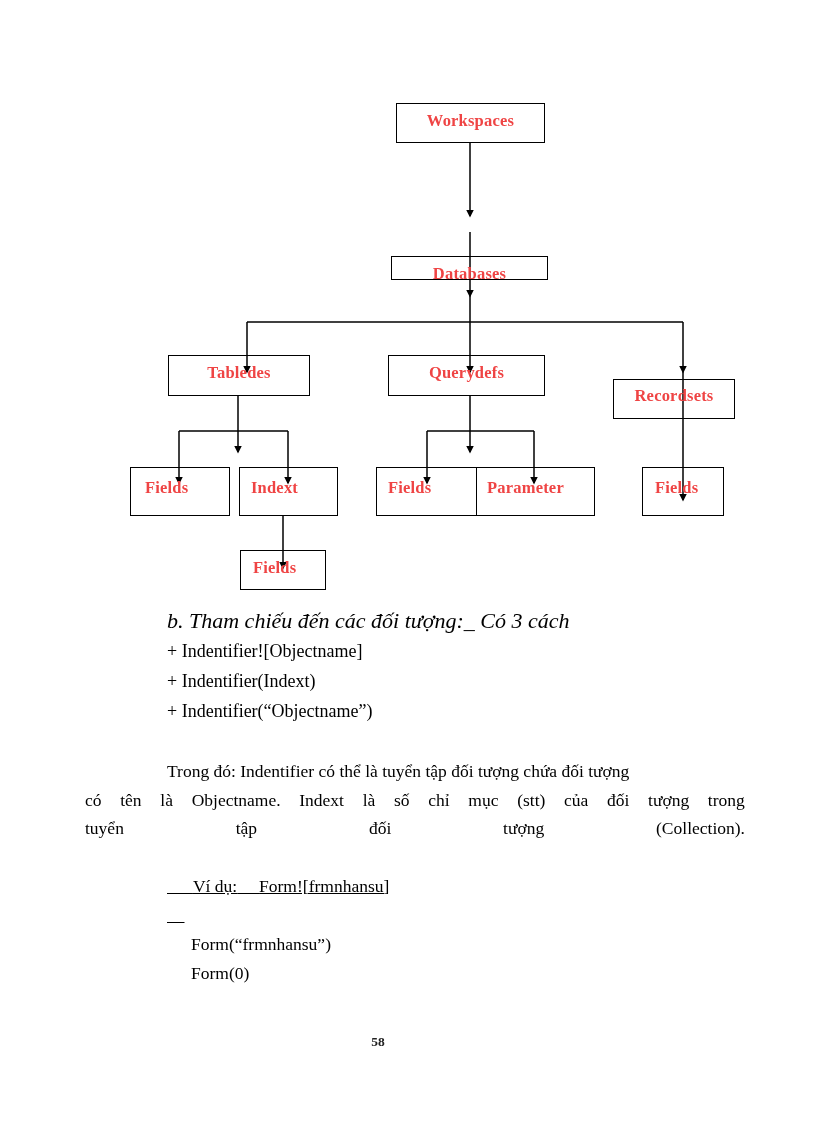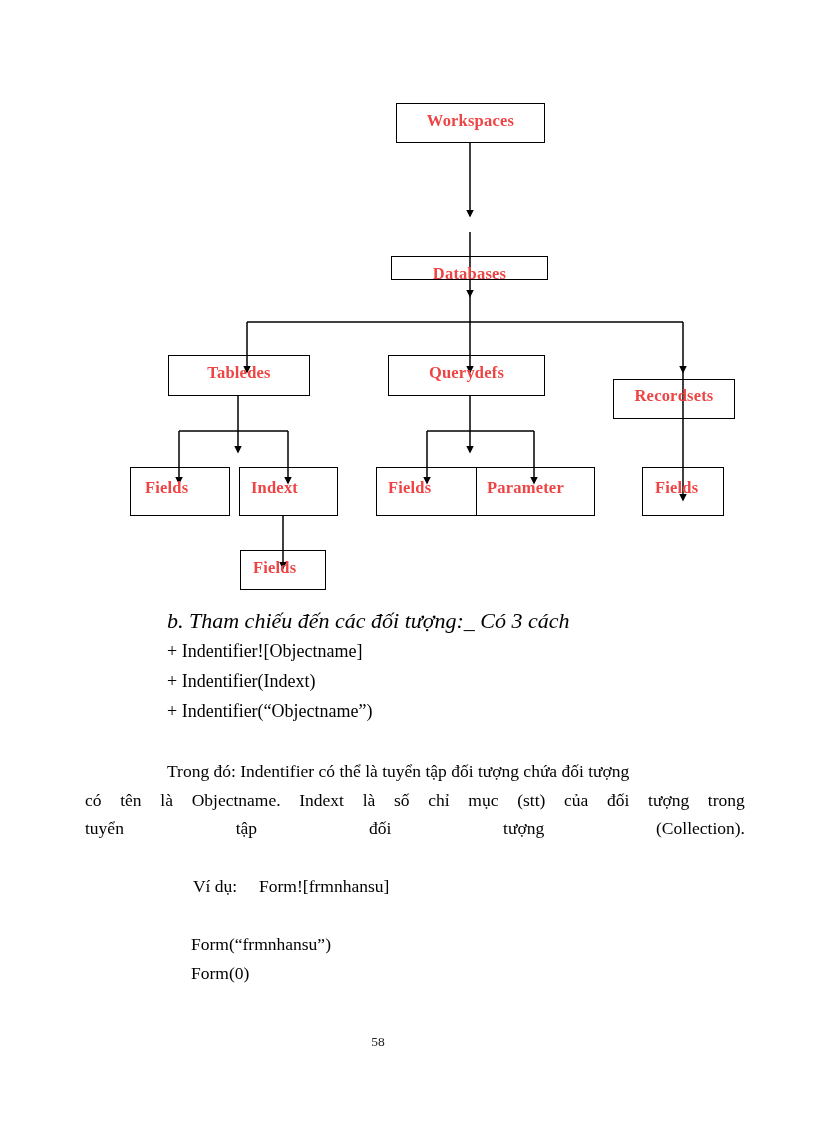--- a/index.html
+++ b/index.html
@@ -91,33 +91,34 @@
   .para-line.spread {
     display: flex;
     justify-content: space-between;
     white-space: pre;
   }
   .example {
     font-size: 17.5px;
     line-height: 29px;
     white-space: pre;
   }
-  .ex-first { margin-left: 82px; }
+  .ex-first { margin-left: 82px; text-decoration: underline; }
   .ex-rest  { margin-left: 106px; }
 
   
   #footer {
     position: absolute;
     left: 0;
     top: 1034px;
     width: 756px;
     text-align: center;
     font-size: 13.5px;
     font-family: "Liberation Serif", "DejaVu Serif", serif;
     color: #222222;
+    font-weight: bold;
   }
 </style>
 </head>
 <body>
 
 <div id="page">
 
   <div id="diagram">
 
     <svg class="connectors" viewBox="0 0 816 600" width="816" height="600" xmlns="http://www.w3.org/2000/svg">

